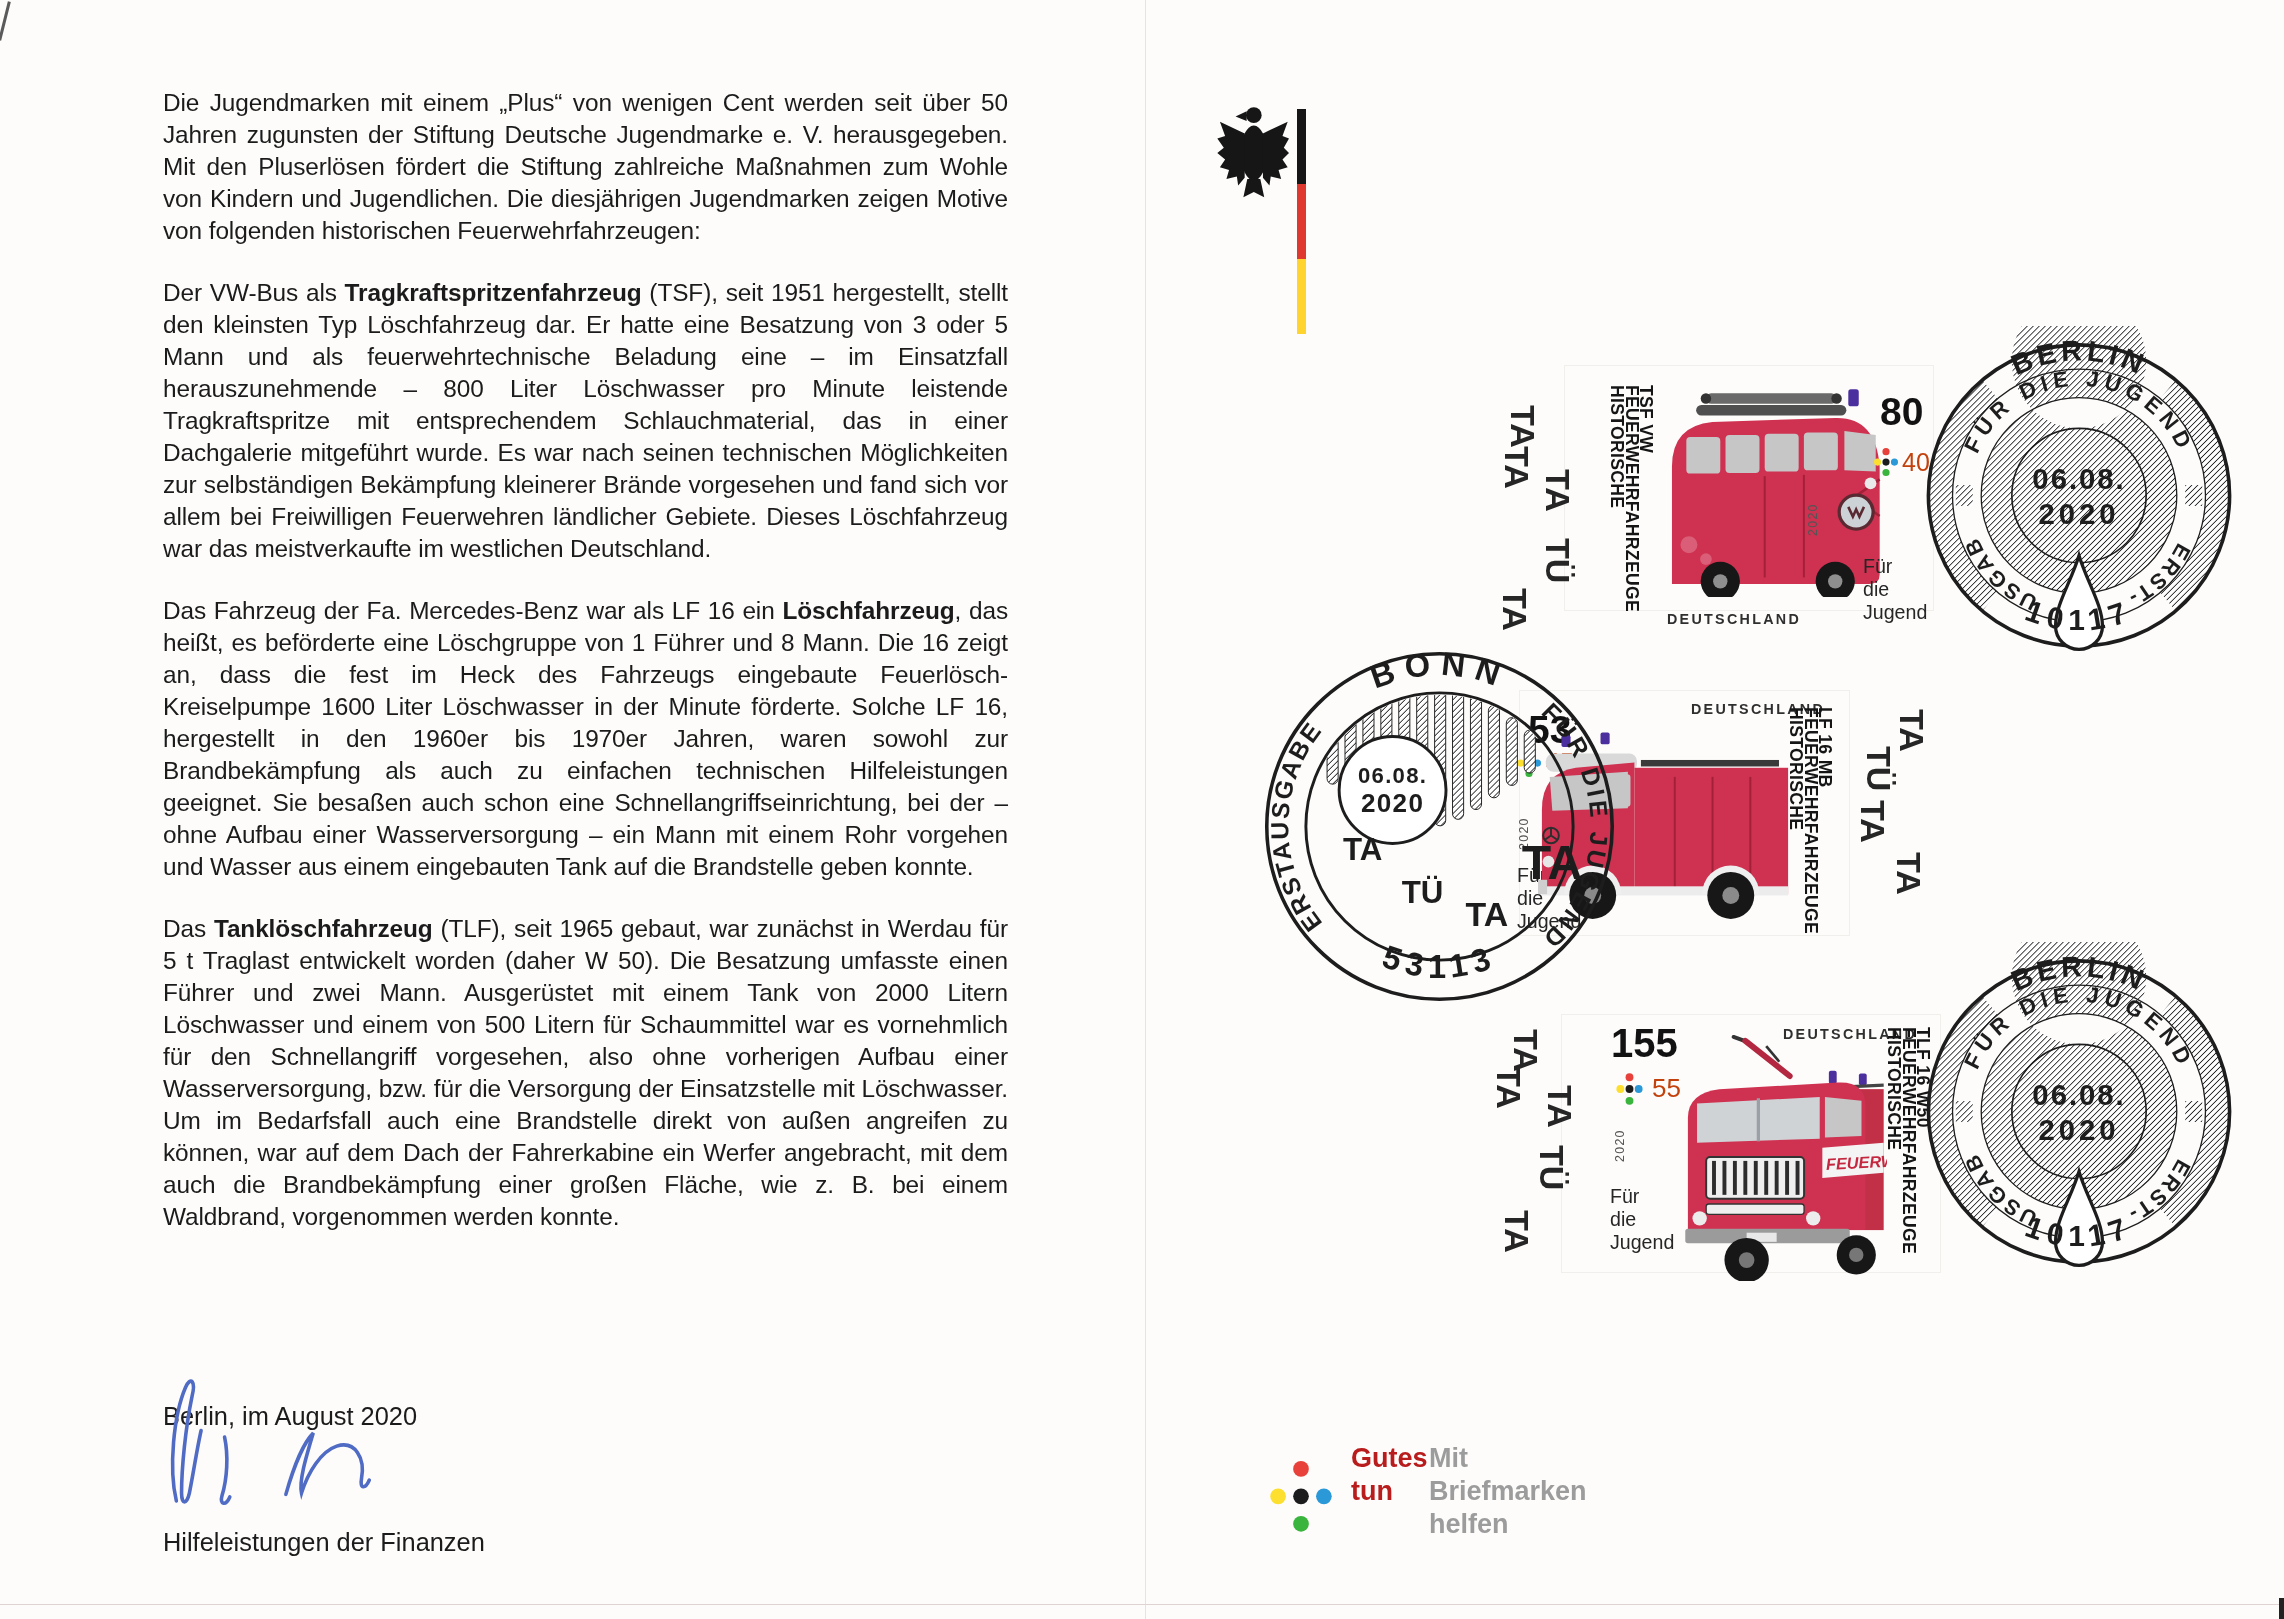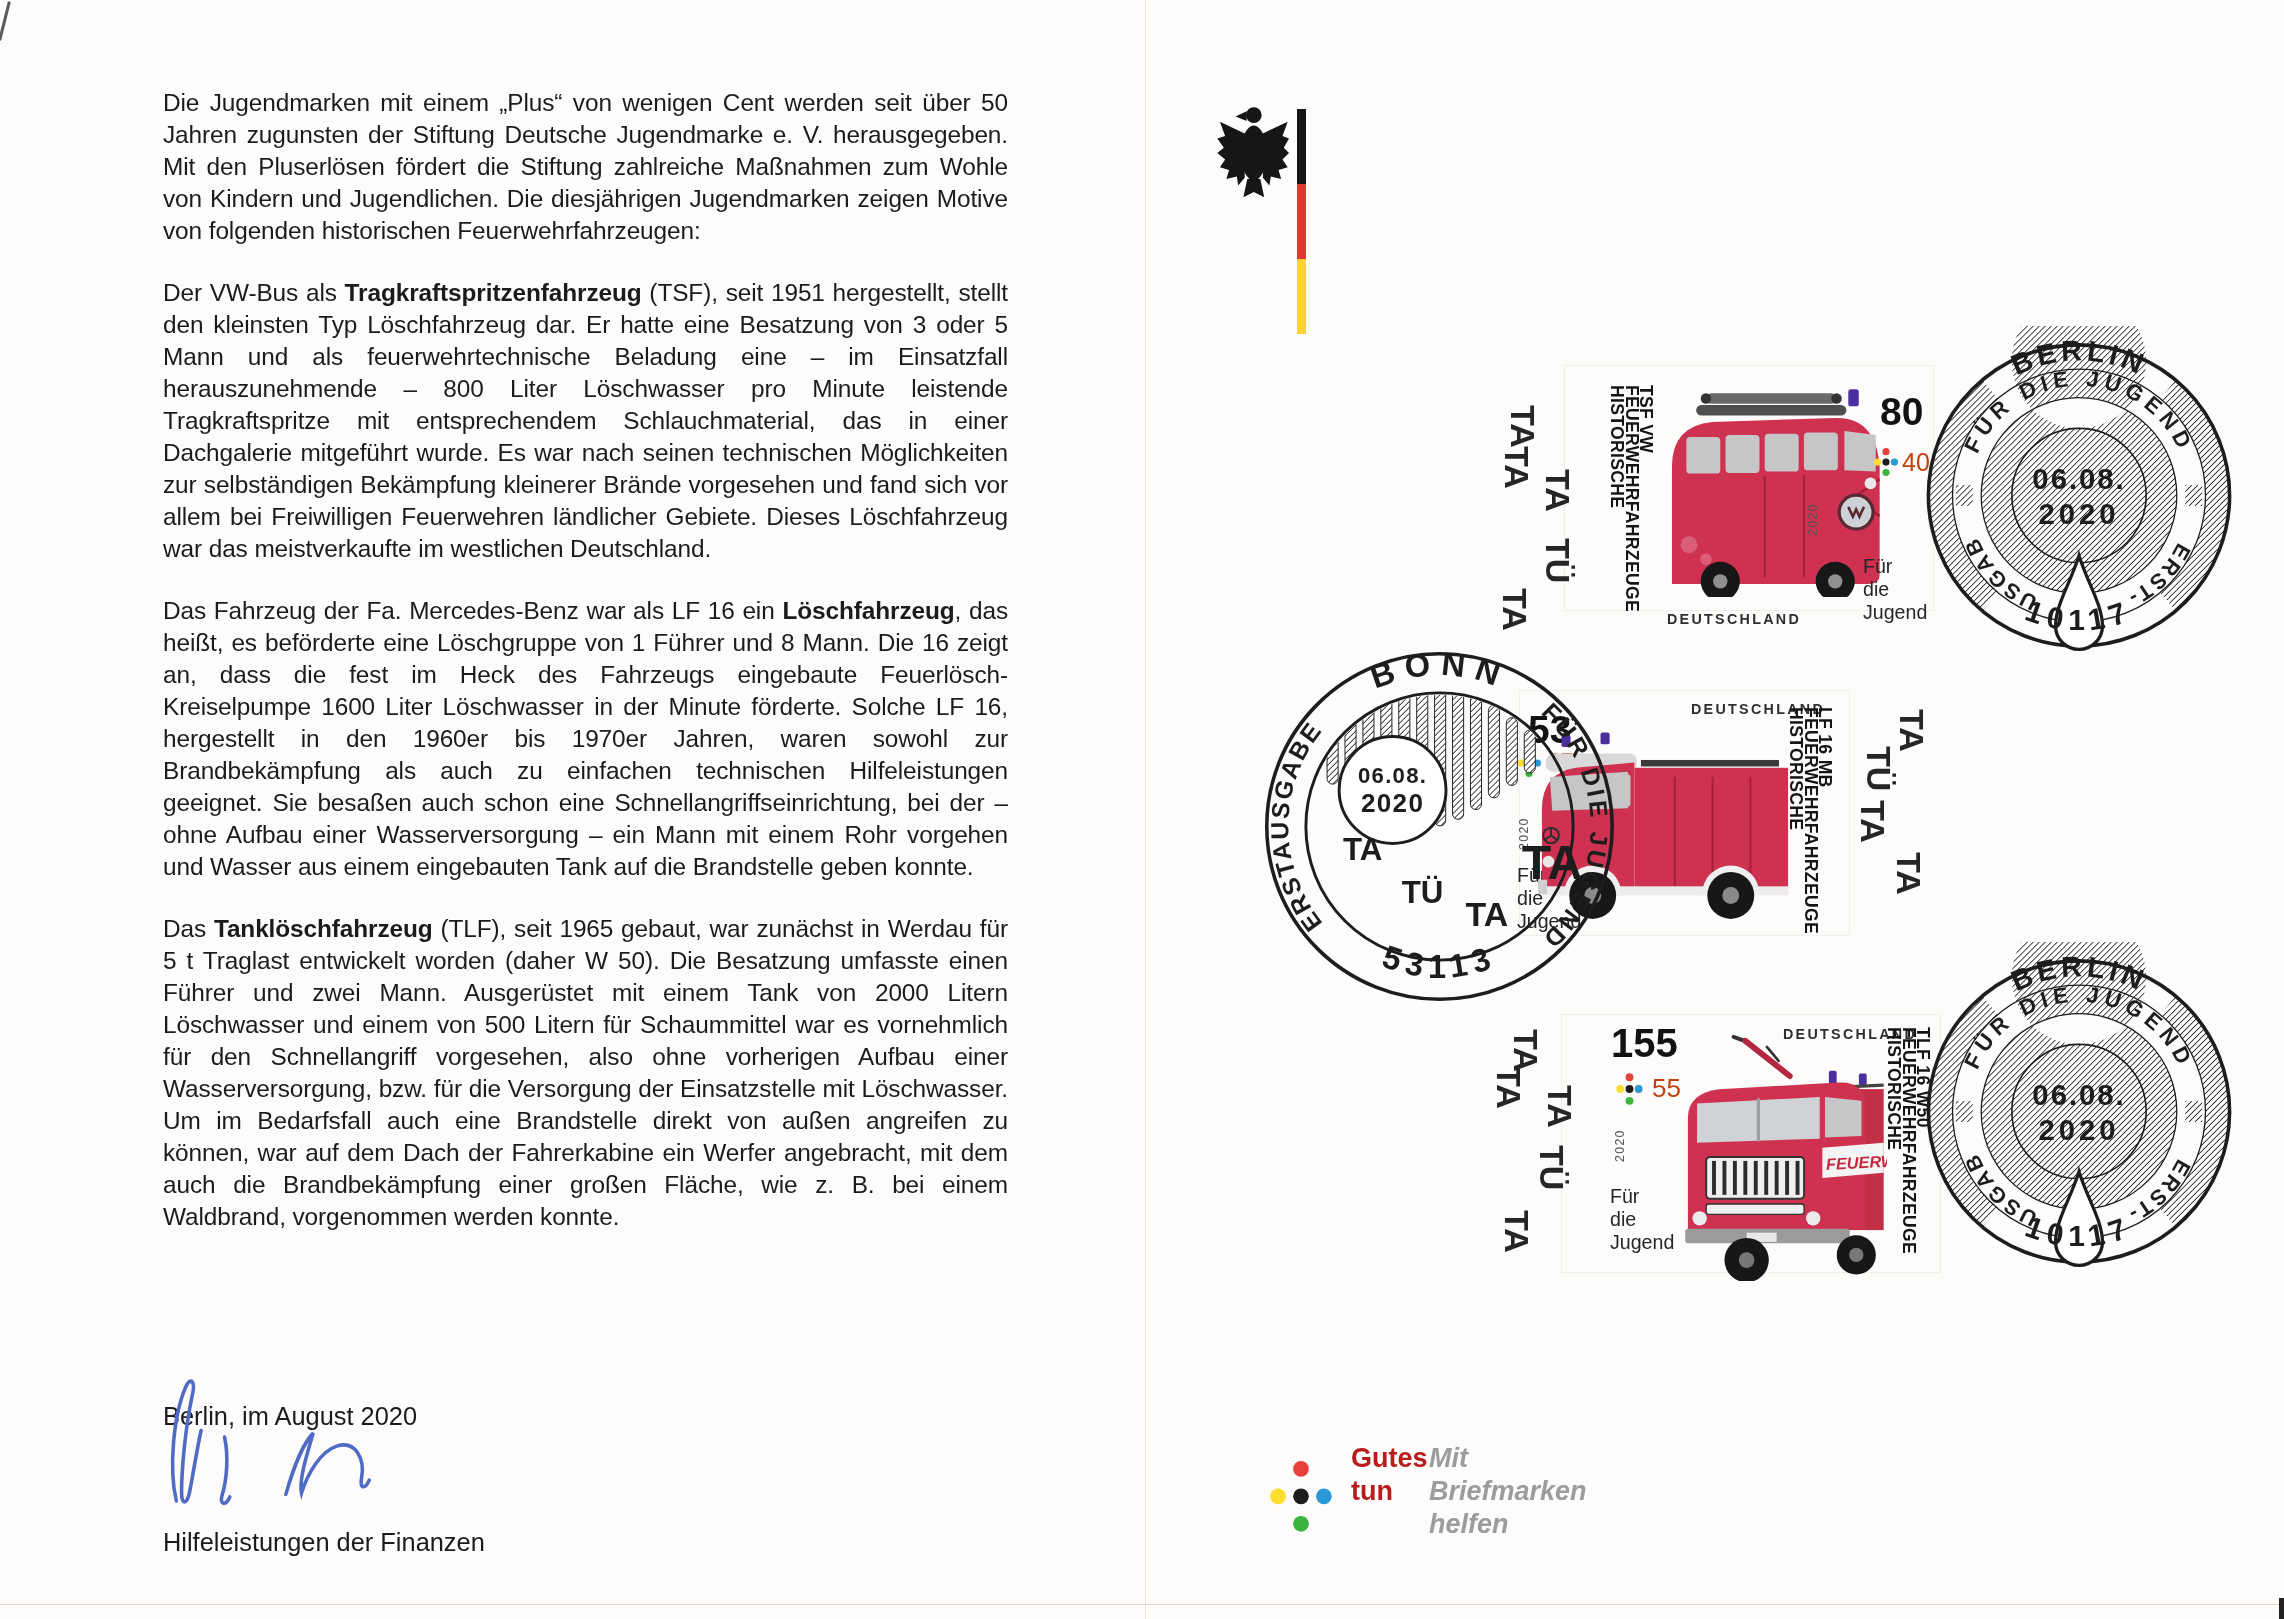--- a/index.html
+++ b/index.html
@@ -30,21 +30,21 @@
   .dotcross{display:block;}
   .siren{transform-origin:0 0;transform:rotate(90deg);font-weight:800;font-size:34px;color:#262626;white-space:nowrap;}
   
   .g1-1{left:1542px;top:405px;} .g1-2{left:1536px;top:446px;} .g1-3{left:1577px;top:469px;}
   .g1-4{left:1577px;top:538px;} .g1-5{left:1534px;top:588px;}
   .g2-1{left:1931px;top:709px;} .g2-2{left:1898px;top:746px;} .g2-3{left:1892px;top:800px;} .g2-4{left:1928px;top:852px;}
   .g3-1{left:1545px;top:1029px;} .g3-2{left:1528px;top:1066px;} .g3-3{left:1579px;top:1085px;}
   .g3-4{left:1571px;top:1145px;} .g3-5{left:1536px;top:1210px;}
   
   #footer-black{left:1351px;top:1442px;font-size:27px;line-height:33px;font-weight:bold;color:#b91c1c;white-space:pre-line;}
-  #footer-gray{left:1429px;top:1442px;font-size:27px;line-height:33px;font-weight:bold;color:#9c9c9c;white-space:pre-line;font-style:italic;}
+  #footer-gray{left:1429px;top:1442px;font-size:27px;line-height:33px;font-weight:bold;color:#9c9c9c;white-space:pre-line;}
   
   #fold-v{left:1145px;top:0;width:1.3px;height:1619px;background:#e6e3e0;}
   #fold-h{left:0;top:1604px;width:2284px;height:1.3px;background:#dfd4d2;}
   #corner-mark{left:2.6px;top:1.3px;width:3.3px;height:40px;background:#5a5a5a;transform:rotate(14deg);}
   #edge-mark{left:2279px;top:1598px;width:5.2px;height:21px;background:#222;}
   svg text{font-family:"Liberation Sans","DejaVu Sans",sans-serif;}
 </style>
 </head>
 <body>
 

